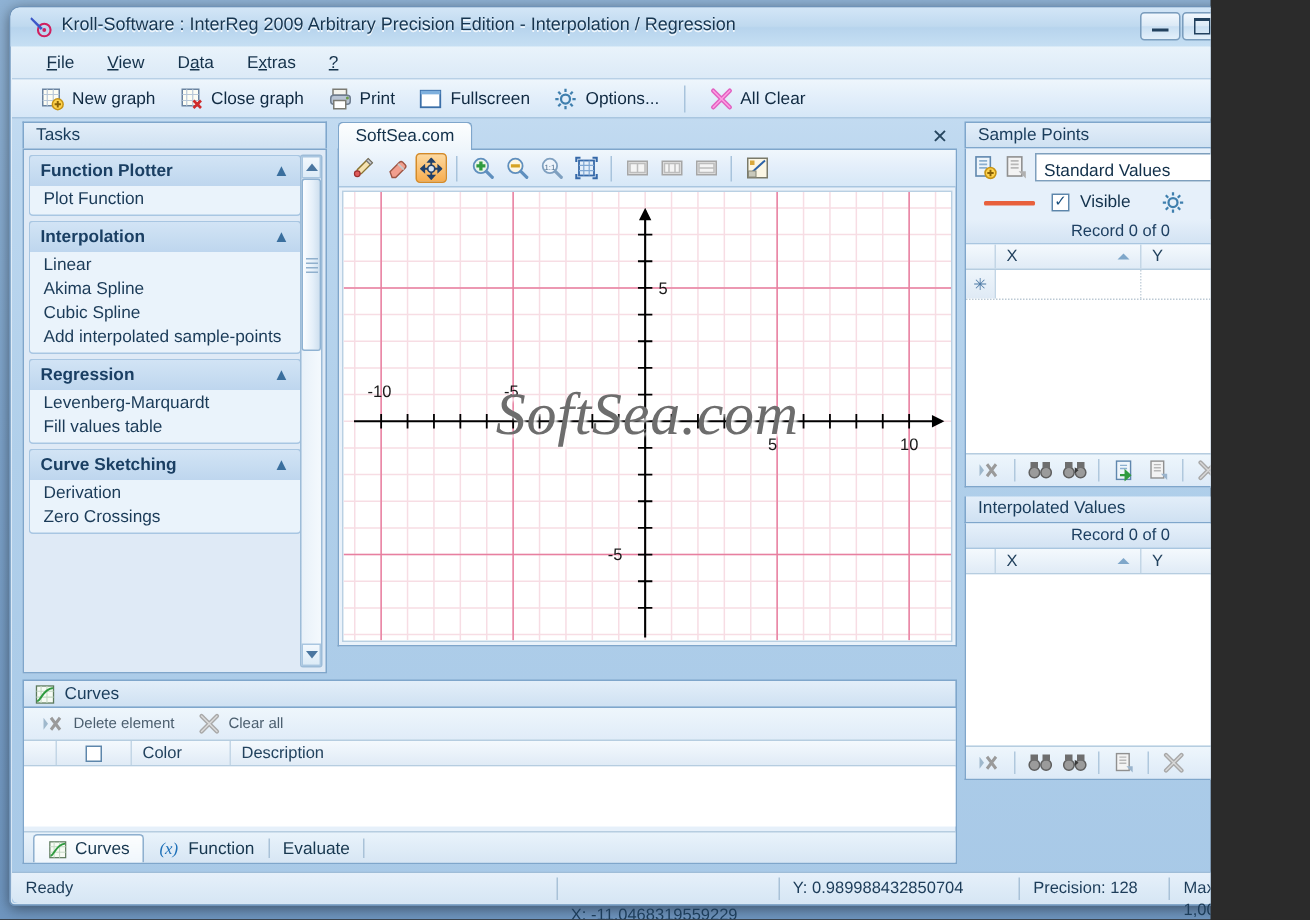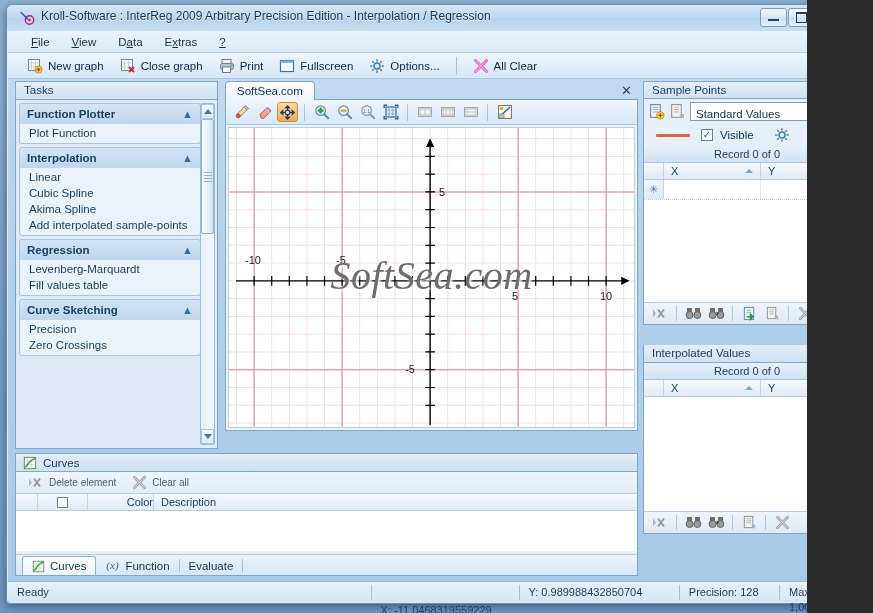--- a/index.html
+++ b/index.html
@@ -195,21 +195,21 @@
     font-size:11.5px;color:#1a3d5c;
   }
   .cp-body{position:absolute;left:0;top:19px;right:0;bottom:0;background:#e6f0fa;border:1px solid #7fa6cb;border-top:none;box-sizing:border-box;}
   .cp-tools{height:22px;display:flex;align-items:center;padding-left:7px;gap:6px;
     background:linear-gradient(180deg,#eef6fc,#e0ecf8);border-bottom:1px solid #b6cde0;box-sizing:border-box;}
   .cpbtn{display:flex;align-items:center;gap:5px;font-size:10px;color:#4b5e6e;padding:1px 5px;cursor:default;text-align:center;}
   .cgridhdr{height:17px;display:flex;background:linear-gradient(180deg,#f4f9fd,#e0ebf6);
     border-bottom:1px solid #b6cde0;font-size:11px;color:#22425e;box-sizing:border-box;}
   .cg-a{width:22px;border-right:1px solid #c3d6e6;box-sizing:border-box;}
   .cg-b{width:50px;border-right:1px solid #c3d6e6;box-sizing:border-box;display:flex;align-items:center;justify-content:center;}
-  .cg-c{width:66px;border-right:1px solid #c3d6e6;box-sizing:border-box;padding:2px 0 0 7px;text-align:right;}
+  .cg-c{width:66px;border-right:1px solid #c3d6e6;box-sizing:border-box;padding:2px 0 0 7px;}
   .cg-d{flex:1;padding:2px 0 0 7px;box-sizing:border-box;}
   .cbox{width:11px;height:11px;background:#fff;border:1px solid #5d86ab;box-sizing:border-box;}
   .cbottomtabs{
     position:absolute;left:0;right:0;bottom:0;height:21px;
     background:linear-gradient(180deg,#e9f3fb,#d7e6f4);
     border-top:1px solid #b6cde0;display:flex;align-items:flex-end;padding-left:6px;box-sizing:border-box;
   }
   .ctab{height:19px;display:flex;align-items:center;gap:5px;padding:0 9px;font-size:11.5px;color:#17374f;box-sizing:border-box;}
   .ctab.sel{background:linear-gradient(180deg,#fdfefe,#eff6fc);border:1px solid #8fb0cf;border-bottom:none;border-radius:3px 3px 0 0;}
   .ctabsep{width:1px;height:13px;background:#a9c2d8;align-self:center;}
@@ -335,22 +335,22 @@
           </div>
         </div>
 
         <div class="tgroup">
           <div class="tghead">
             <span class="lbl">Interpolation</span>
             <span class="chev">▲</span>
           </div>
           <div class="tgbody">
             <div class="tlink">Linear</div>
+            <div class="tlink">Akima Spline</div>
             <div class="tlink">Cubic Spline</div>
-            <div class="tlink">Akima Spline</div>
             <div class="tlink">Add interpolated sample-points</div>
           </div>
         </div>
 
         <div class="tgroup">
           <div class="tghead">
             <span class="lbl">Regression</span>
             <span class="chev">▲</span>
           </div>
           <div class="tgbody">
@@ -358,21 +358,21 @@
             <div class="tlink">Fill values table</div>
           </div>
         </div>
 
         <div class="tgroup">
           <div class="tghead">
             <span class="lbl">Curve Sketching</span>
             <span class="chev">▲</span>
           </div>
           <div class="tgbody">
-            <div class="tlink">Precision</div>
+            <div class="tlink">Derivation</div>
             <div class="tlink">Zero Crossings</div>
           </div>
         </div>
 
       </div>
 
       <div class="vscroll">
         <div class="sbtn">
               <div class="sarrow up"></div>
             </div>
@@ -638,21 +638,21 @@
           <div class="mbsep"></div>
           <div class="mbtn">
             <svg width="15" height="15" viewBox="0 0 16 16">
               <path d="M2.5 2.5L13.5 13.5M13.5 2.5L2.5 13.5" stroke="#a8a8a8" stroke-width="3" stroke-linecap="round"></path>
               <path d="M2.5 2.5L13.5 13.5M13.5 2.5L2.5 13.5" stroke="#d8d8d8" stroke-width="1" stroke-linecap="round"></path>
             </svg>
           </div>
         </div>
       </div>
 
-      <div class="rp-cap" style="border-top:none;margin-top:20px;">Interpolated Values</div>
+      <div class="rp-cap" style="border-top:none;margin-top:6px;">Interpolated Values</div>
       <div class="rp-box">
         <div class="reccount">Record 0 of 0</div>
         <div class="gridhdr">
           <div class="gh-sel"></div>
           <div class="gh-x">
             <span>X</span>
             <span class="sortarrow"></span>
           </div>
           <div class="gh-y"><span>Y</span></div>
         </div>

